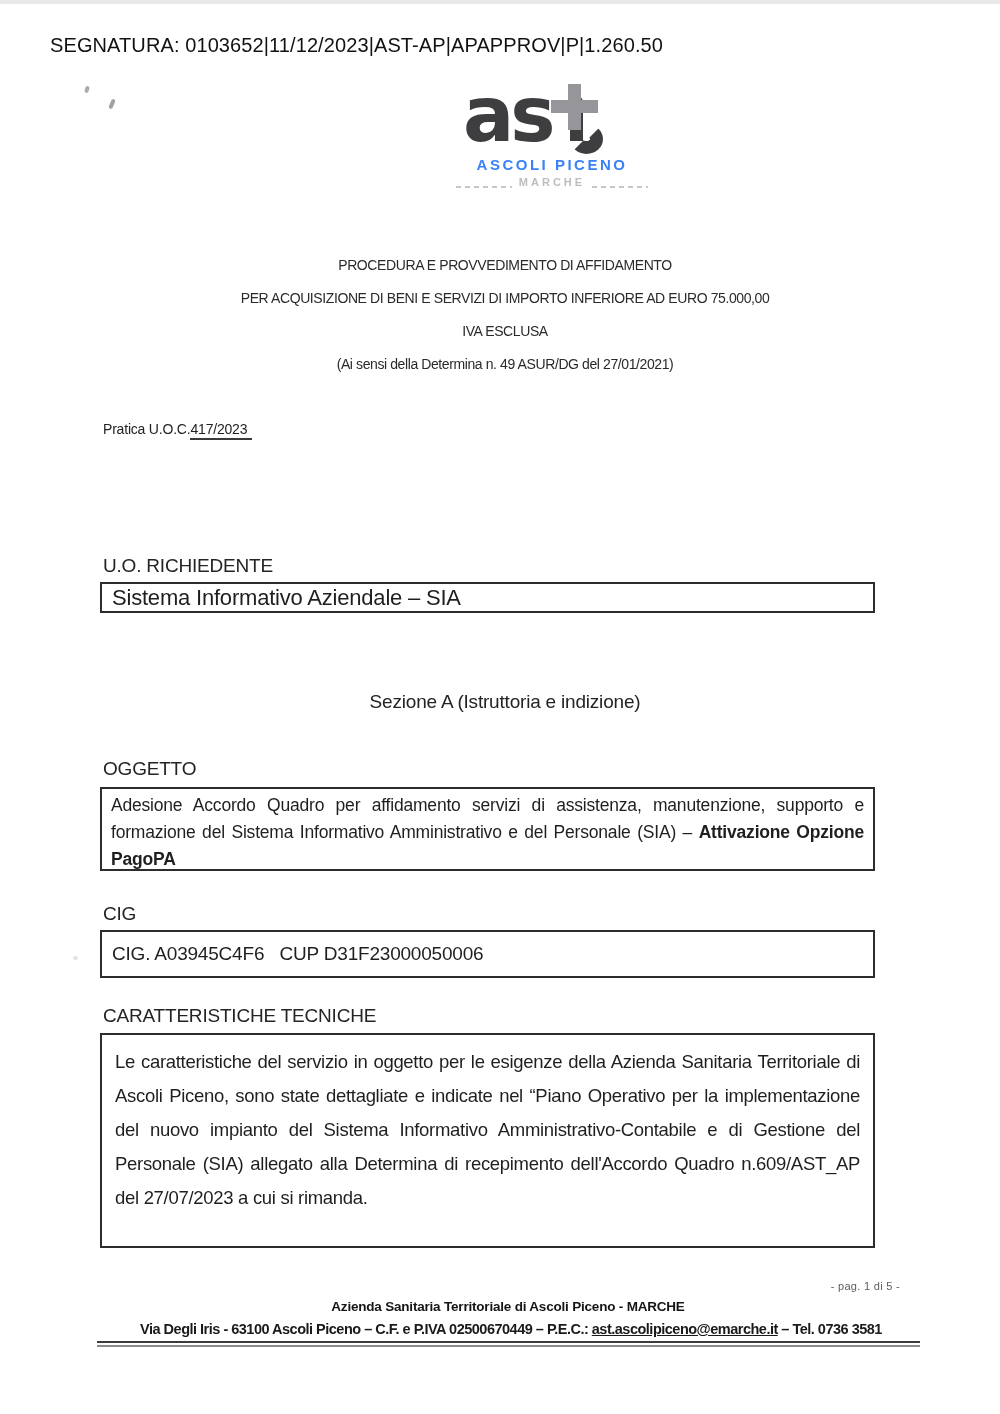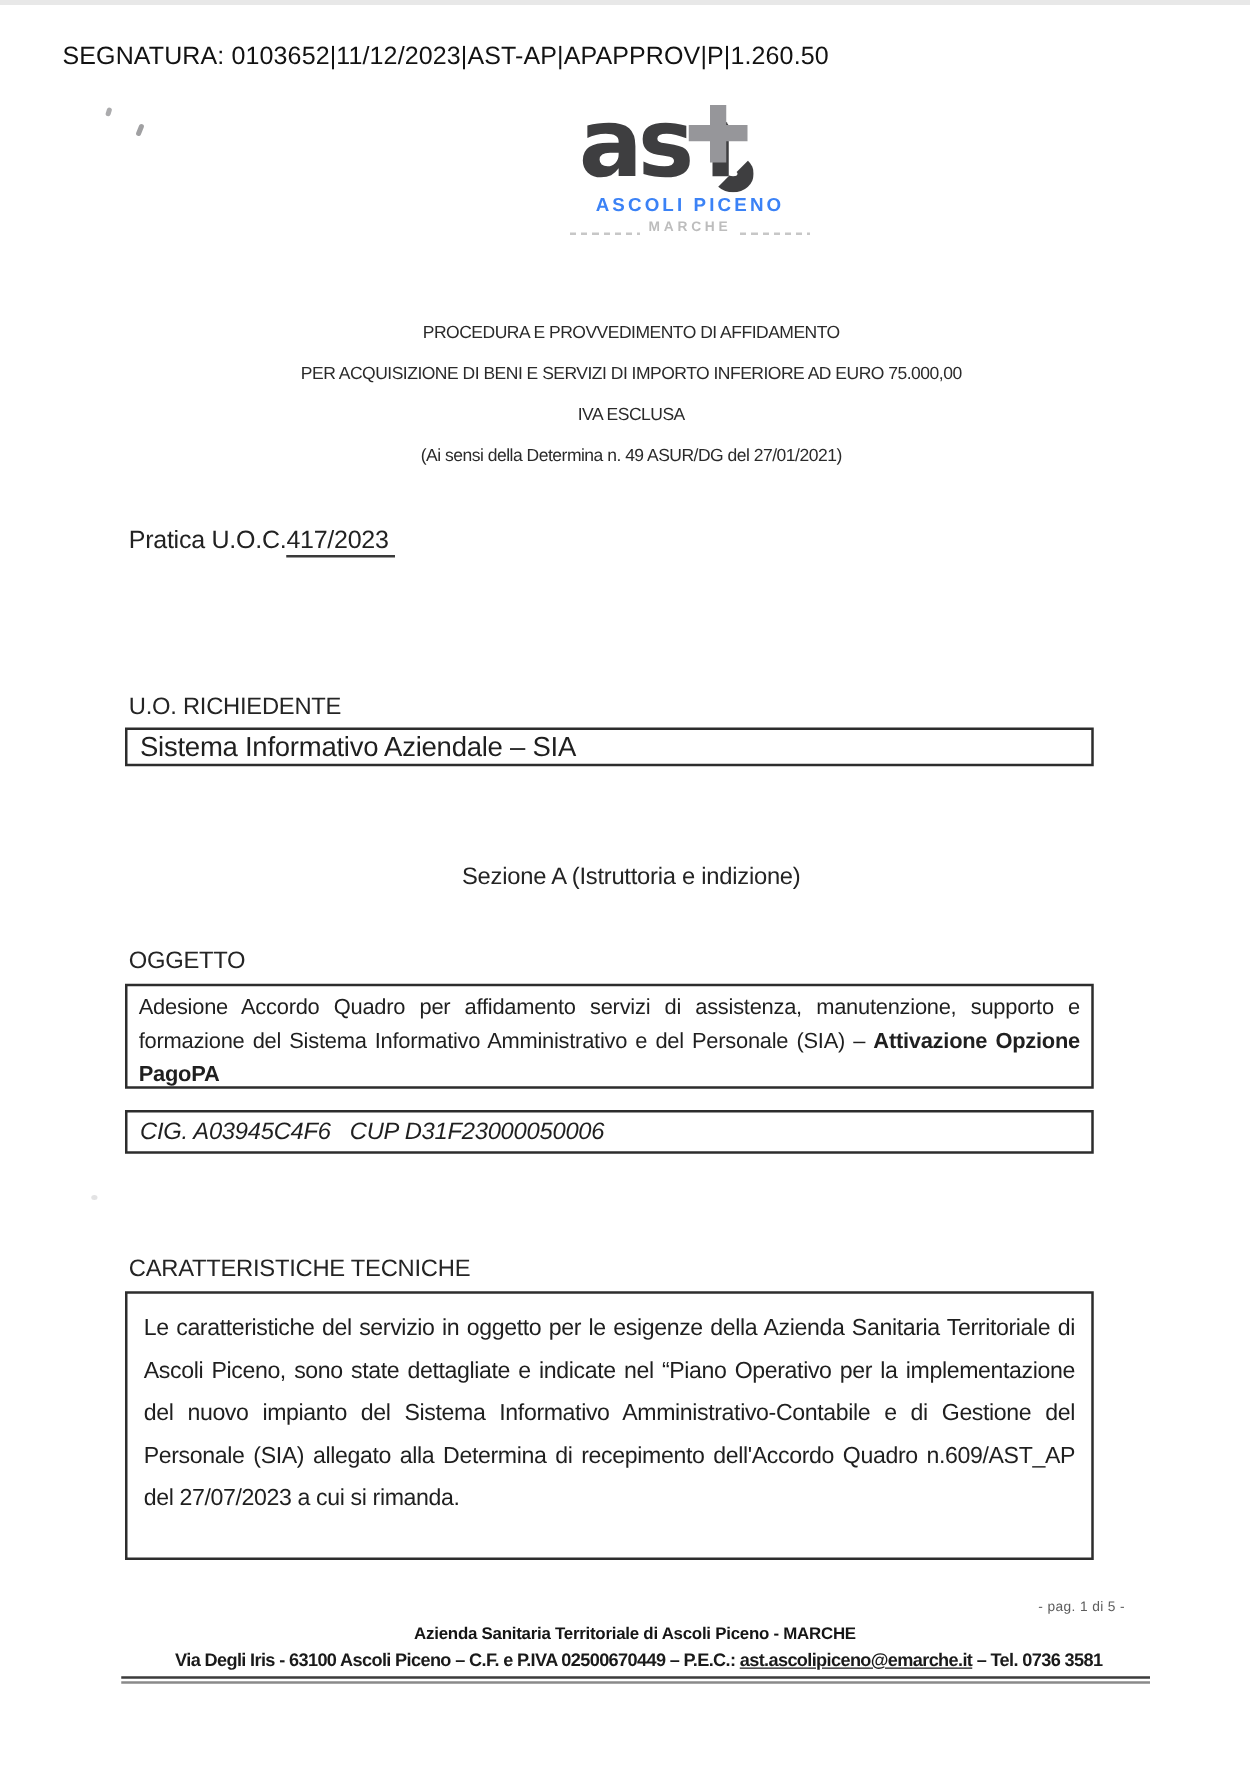--- a/index.html
+++ b/index.html
@@ -48,21 +48,21 @@
   .dash-line { width:56px; height:2px;
                background:repeating-linear-gradient(90deg,#c7c7c7 0 5px, transparent 5px 9px); }
   .logo-region { font-size:11px; letter-spacing:3px; color:#bdbdbd; font-weight:bold; }
 
   
   .title-block { position:absolute; left:0; top:245px; width:1000px; text-align:center; }
   .title-line { font-size:14px; letter-spacing:-0.4px; color:#2a2a2a;
                 line-height:33px; padding-left:10px; }
 
   
-  .pratica { position:absolute; left:103px; top:417px; font-size:20px; letter-spacing:-0.2px; color:#222; }
+  .pratica { position:absolute; left:103px; top:417px; font-size:14px; letter-spacing:-0.2px; color:#222; }
   .pratica-number { border-bottom:2px solid #3a3a3a; padding-right:5px; padding-bottom:1px; }
 
   
   .sec-heading { position:absolute; font-size:19px; letter-spacing:-0.2px; color:#242424; white-space:nowrap; }
   .h-uo   { left:103px; top:551px; }
   .h-ogg  { left:103px; top:754px; }
   .h-cig  { left:103px; top:899px; }
   .h-car  { left:103px; top:1001px; }
 
   .sezione-a { position:absolute; left:0; top:687px; width:1010px; text-align:center;
@@ -70,22 +70,22 @@
 
   
   .vbox { position:absolute; left:100px; width:775px;
           border:2px solid #2d2d2d; background:#fff; }
   .box-uo  { top:578px; height:31px; display:flex; align-items:center;
              padding-left:10px; font-size:22px; letter-spacing:-0.2px; }
   .box-ogg { top:783px; height:84px; padding:3px 9px 0 9px;
              font-size:17.5px; letter-spacing:-0.2px; line-height:27px;
              text-align:justify; }
   .box-ogg b { font-weight:bold; }
-  .box-cig { top:884px; height:35px; display:flex; align-items:center;
-             padding-left:10px; font-size:19px; letter-spacing:-0.2px; white-space:pre-wrap;font-style:italic; }
+  .box-cig { top:926px; height:48px; display:flex; align-items:center;
+             padding-left:10px; font-size:19px; letter-spacing:-0.2px; white-space:pre-wrap; }
   .box-car { top:1029px; height:215px; padding:10px 13px 0 13px;
              font-size:18.5px; letter-spacing:-0.3px; line-height:34px;
              text-align:justify; }
 
   
   .page-indicator { position:absolute; right:100px; top:1276px;
                     font-size:11px; color:#5d5d5d; letter-spacing:0.3px; }
   .footer-org { position:absolute; left:0; top:1295px; width:1016px; text-align:center;
                 font-weight:bold; font-size:13.5px; letter-spacing:-0.2px; color:#151515; }
   .footer-address { position:absolute; left:0; top:1317px; width:1022px; text-align:center;

